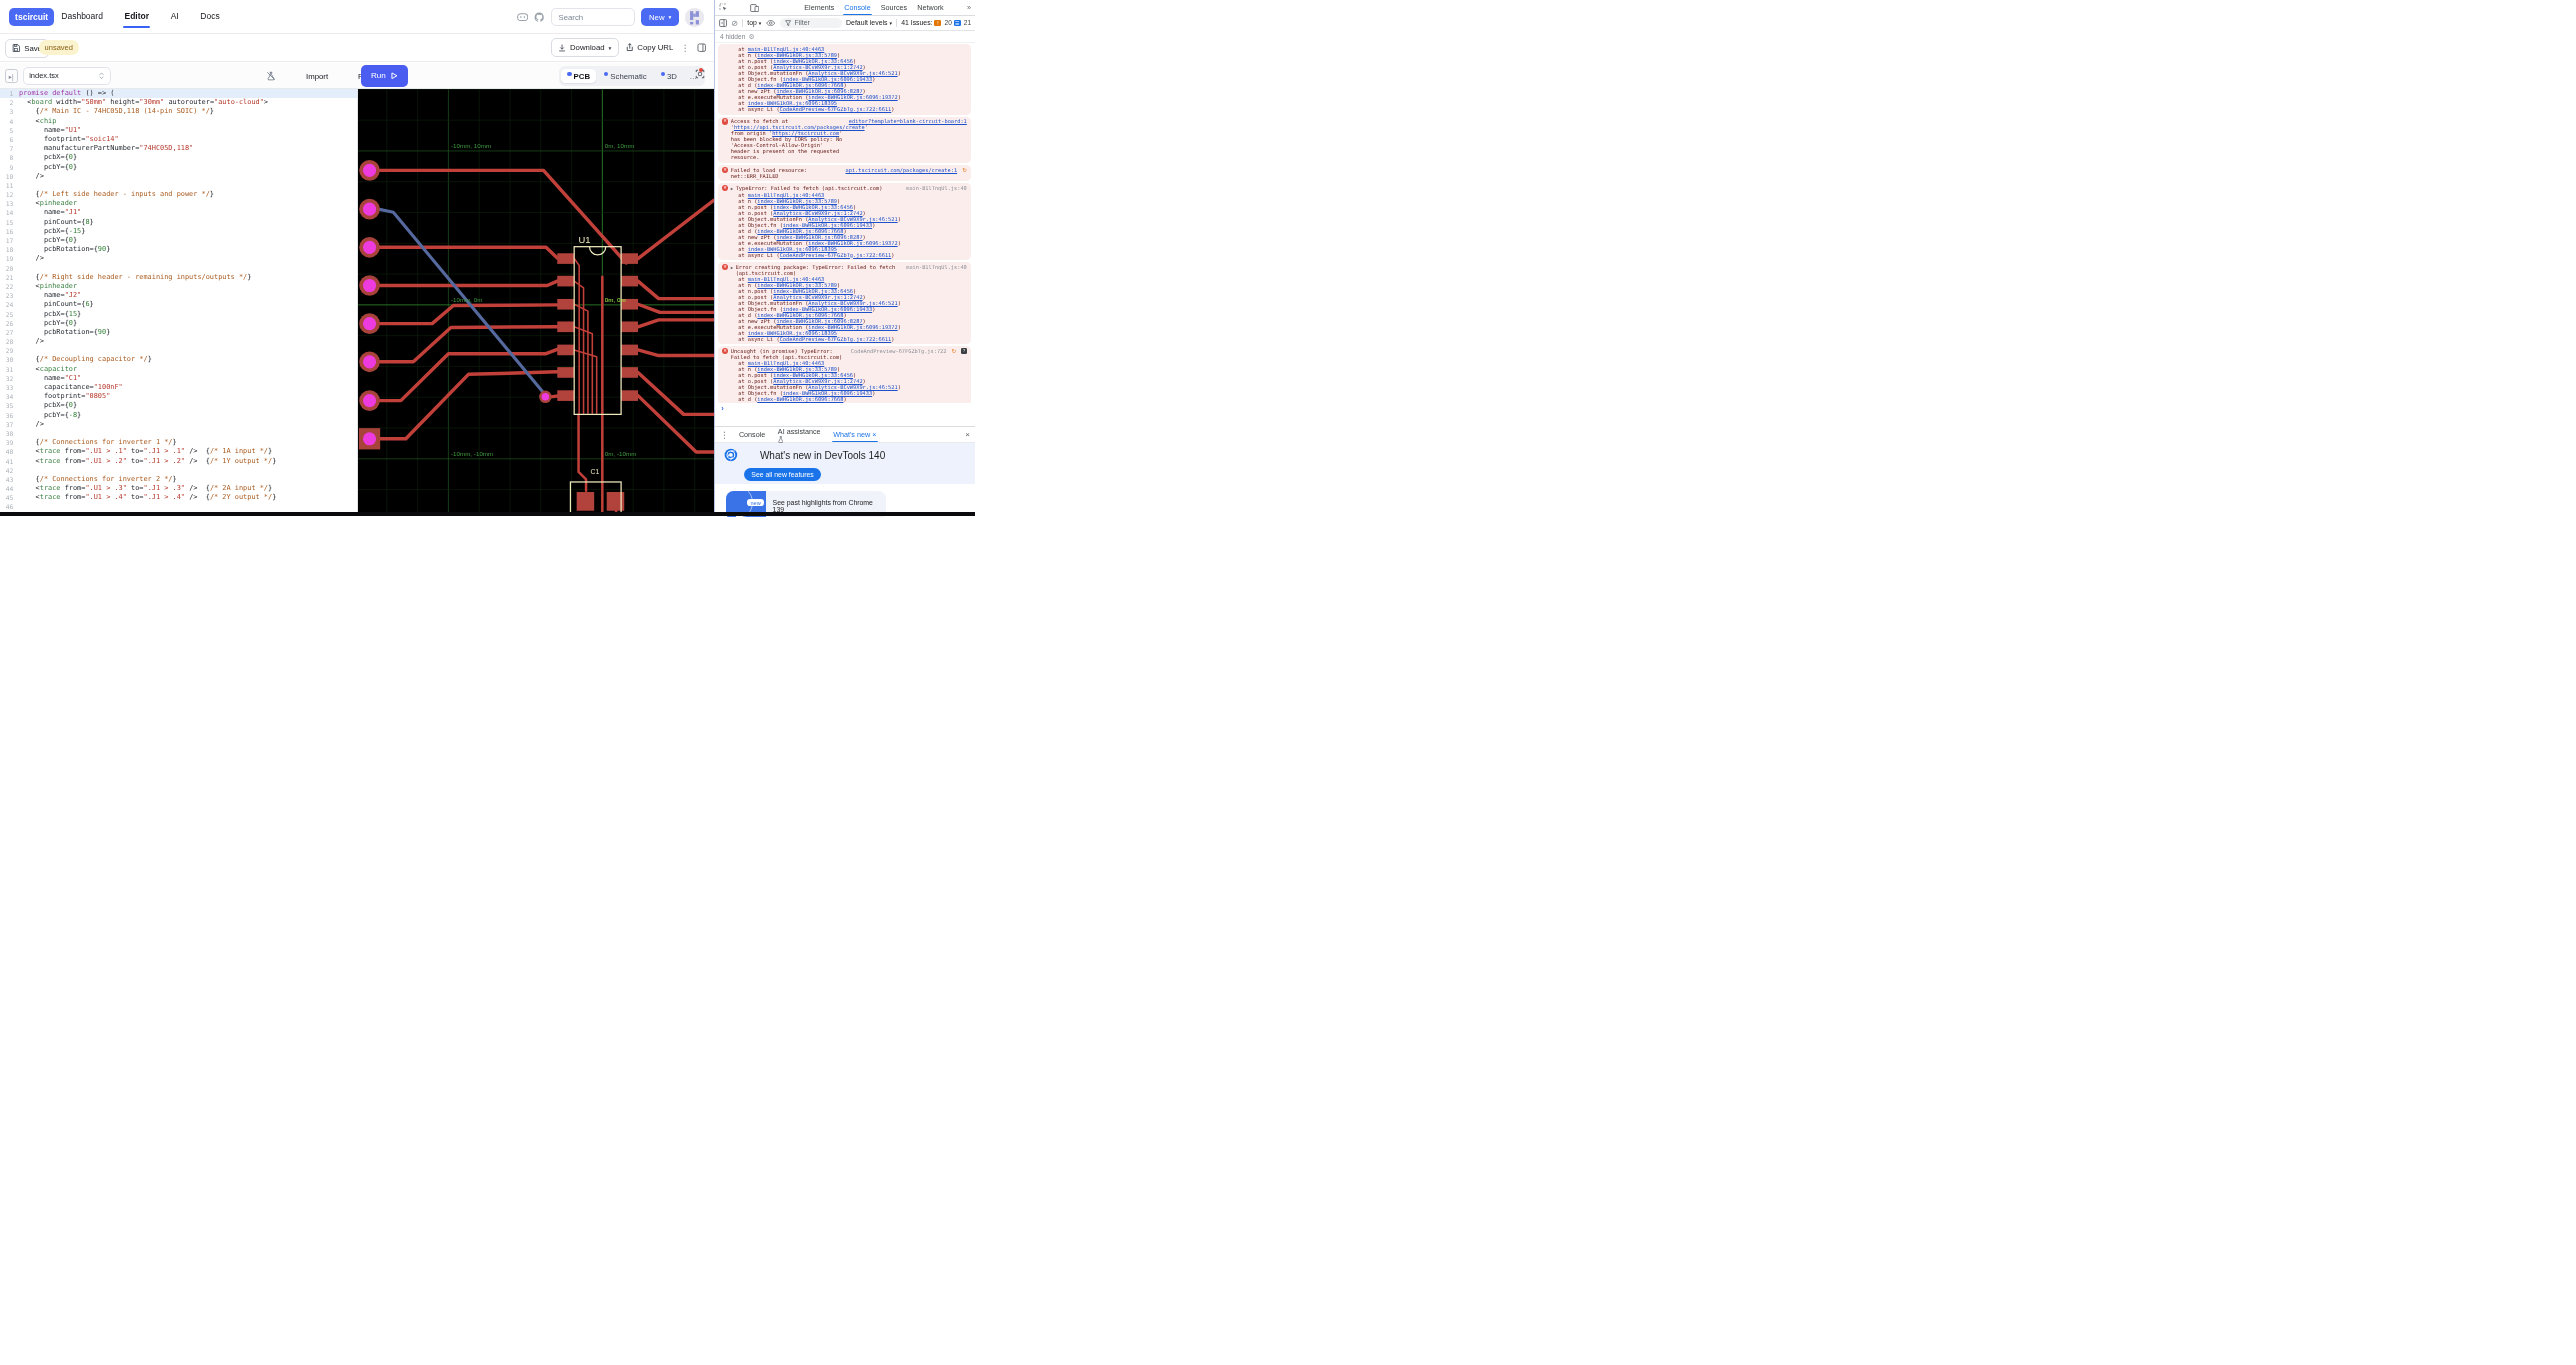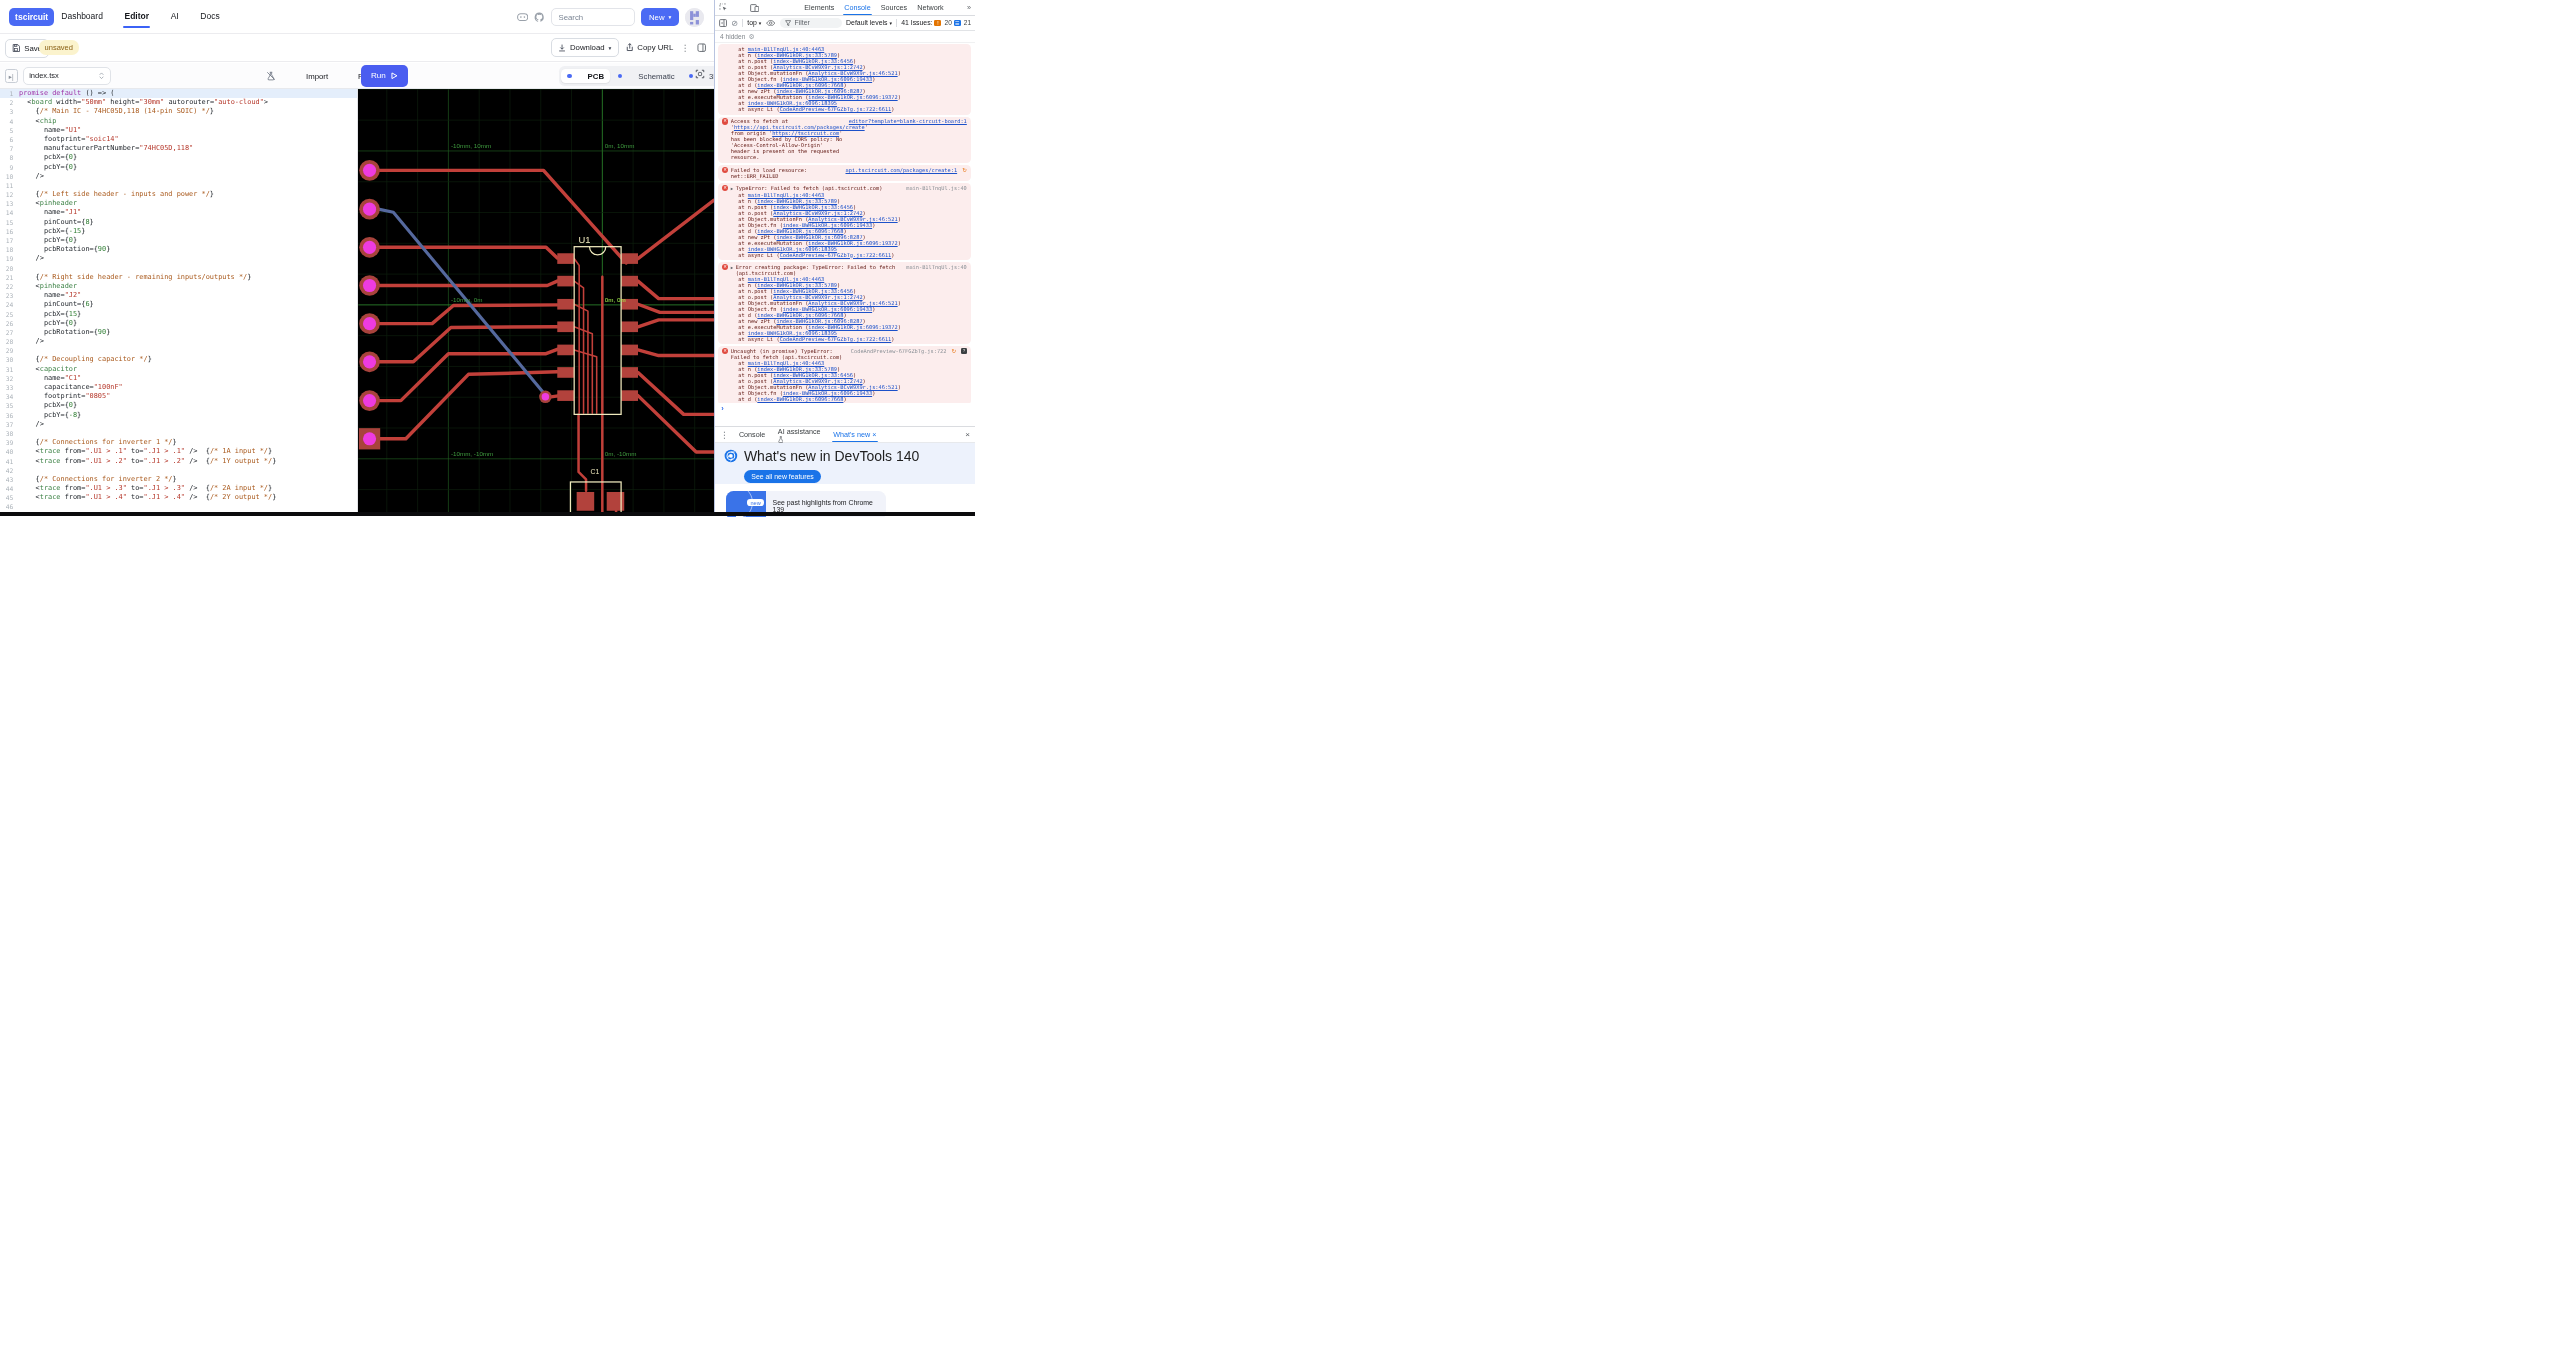--- a/index.html
+++ b/index.html
@@ -31,21 +31,21 @@
   .kebab { font-size:8.8px; color:#5a6068; }
 
   
   .toolbar3 { position:absolute; left:0; top:63px; width:714px; height:26px; background:#fcfcfd; border-bottom:0.6px solid #e7e9ed; }
   .collapse-btn { position:absolute; left:5px; top:6.3px; width:12.5px; height:13.8px; border:0.6px solid #c9ced6; border-radius:2.5px; display:flex; align-items:center; justify-content:center; color:#8a919b; font-size:6.3px; }
   .fileselect { position:absolute; left:22.6px; top:3.8px; width:88px; height:18px; border:0.6px solid #e0e3e8; border-radius:5px; background:#fff; display:flex; align-items:center; justify-content:space-between; padding:0 5.6px; font-size:7.5px; color:#1d1f24; cursor:pointer; }
   .ed-actions { position:absolute; left:266px; top:0; height:26px; display:flex; align-items:center; gap:30px; }
   .txtbtn { font-size:7.8px; color:#16181d; cursor:pointer; }
   .run-btn { position:absolute; left:361px; top:1.9px; height:22px; display:inline-flex; align-items:center; gap:5px; background:#4a5df0; color:#fff; border:none; border-radius:5px; padding:0 10px; font-size:8.1px; cursor:pointer; }
   .viewtoggle { position:absolute; left:559px; top:3.1px; height:20px; background:#f0f1f4; border-radius:5.6px; display:flex; align-items:center; padding:1.9px; gap:1.3px; }
-  .vseg { display:inline-flex; align-items:center; gap:16px; font-size:7.8px; color:#3c4250; padding:2.5px 6.3px; border-radius:4.4px; cursor:pointer; position:relative; }
+  .vseg { display:inline-flex; align-items:flex-start; gap:2px; font-size:7.8px; color:#3c4250; padding:2.5px 6.3px; border-radius:4.4px; cursor:pointer; position:relative; }
   .vseg.active { background:#fff; color:#101216; box-shadow:0 0.6px 1.3px rgba(0,0,0,.12); font-weight:bold; }
   .vdot { width:4.4px; height:4.4px; border-radius:50%; background:#4a6af4; }
   .vmore { position:relative; color:#565c66; font-size:7.5px; padding:1.3px 5px; letter-spacing:0.6px; }
   .reddot { position:absolute; top:-2.5px; right:-0.6px; width:4.4px; height:4.4px; background:#e8453c; border-radius:50%; }
   .fsbtn { position:absolute; left:695px; top:6.3px; }
 
   
   .editor { position:absolute; left:0; top:89px; width:358px; height:423px; background:#fff; border-right:0.6px solid #e3e4e8; overflow:hidden; font-family:"DejaVu Sans Mono", monospace; }
   .cline { display:flex; height:9.2px; line-height:9.2px; white-space:pre; font-size:6.9px; }
   .cline.active { background:#e4eefb; }
@@ -85,21 +85,21 @@
   .mic { font-family:"Liberation Sans",sans-serif; margin-left:2.5px; }
   .ic-reload { color:#e8710a; font-size:5.6px; }
   .ic-help { background:#3c4043; color:#fff; border-radius:1.3px; font-size:4.4px; padding:0 1.6px; line-height:5.6px; display:inline-block; }
   .prompt { position:absolute; left:6.3px; top:404px; color:#2f6ae8; font-size:7.5px; font-weight:bold; }
 
   
   .drawer { position:absolute; left:0; top:426px; width:100%; height:86px; border-top:0.6px solid #dadce0; background:#fff; }
   .drawer-tabs { height:16.3px; display:flex; align-items:center; gap:8.8px; padding:0 5px; border-bottom:0.6px solid #e7e9ec; }
   .drawer-hero { height:41px; background:#edf2fc; padding:5px 8.8px 0 8.8px; }
   .hero-head { display:flex; align-items:center; gap:6.3px; }
-  .hero-title { font-size:14px; color:#1f1f1f; }
+  .hero-title { font-size:10px; color:#1f1f1f;margin-left:16px; }
   .hero-btn { margin:5.6px 0 0 20px; background:#1a73e8; color:#fff; border:none; border-radius:8.1px; font-size:6.9px; padding:3.1px 7.5px; cursor:pointer; }
   .drawer-card { position:absolute; left:11.3px; top:64px; width:160px; height:29px; background:#f1f3fa; border-radius:7.5px; display:flex; overflow:hidden; }
   .thumb { width:40px; height:100%; background:#3a73e8; position:relative; flex:0 0 40px; }
   .thumb::before { content:""; position:absolute; left:-8.8px; top:-6.3px; width:33px; height:33px; border:1.3px solid rgba(255,255,255,.55); border-radius:50%; }
   .thumb::after { content:""; position:absolute; left:10px; bottom:-3.8px; width:0; height:0; border-left:10px solid #fff; border-top:6.9px solid transparent; border-bottom:6.9px solid transparent; opacity:.95; }
   .newchip { position:absolute; right:2.5px; top:8.1px; background:#fff; color:#3a73e8; font-size:5.6px; border-radius:3.1px; padding:0.6px 3.1px; }
   .cardtxt { font-size:6.9px; color:#202124; align-self:center; padding-left:6.3px; }
   .dclose { margin-left:auto; color:#5f6368; font-size:8.1px; cursor:pointer; }
 
   .bottomstrip { position:absolute; left:0; top:512px; width:975px; height:4.4px; background:#0b0b0d; }

